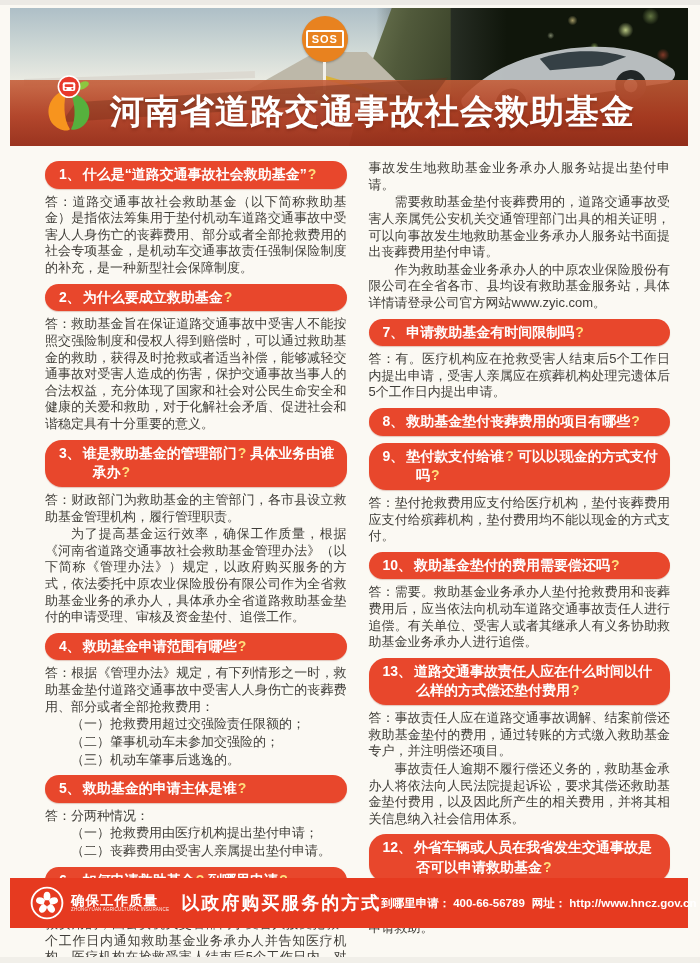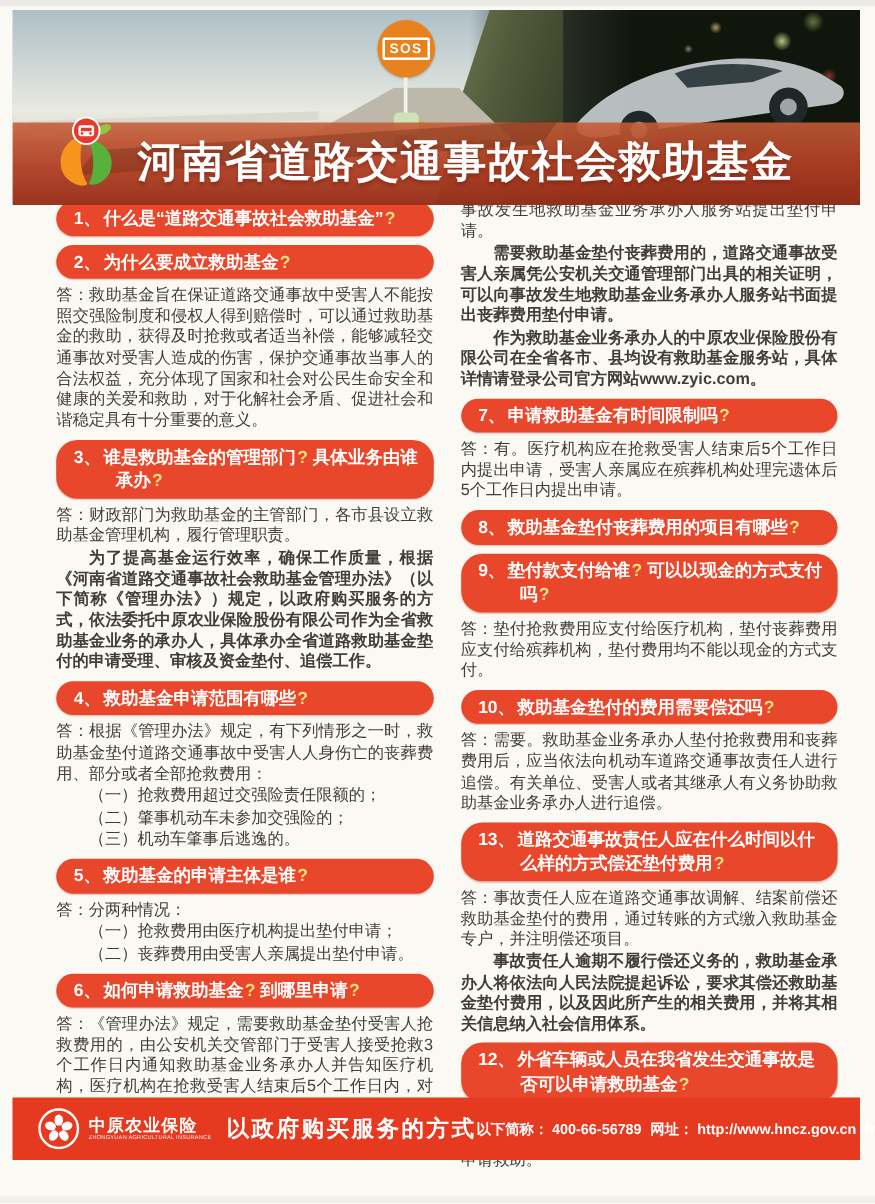--- a/index.html
+++ b/index.html
@@ -5,21 +5,21 @@
   html,body{margin:0;padding:0;background:#ffffff;}
   .poster{
     position:relative;width:700px;height:963px;margin:0 auto;
     background:#fbf9f3;overflow:hidden;
     font-family:"Liberation Sans","DejaVu Sans",sans-serif;
   }
   .edge-top{position:absolute;top:0;left:0;right:0;height:5px;background:#eceae5;}
   .edge-bottom{position:absolute;bottom:0;left:0;right:0;height:6px;background:#f1efe9;}
 
   
-  .banner{position:absolute;top:8px;left:10px;right:12px;height:156px;overflow:hidden;background:#c9d3d6;}
+  .banner{position:absolute;top:8px;left:10px;right:12px;height:138px;overflow:hidden;background:#c9d3d6;}
   .sky{position:absolute;inset:0;width:64%;
     background:linear-gradient(180deg,#aebfc7 0%,#cdd7d5 28%,#e9eae2 52%,#ddd2bf 70%,#c8a88c 100%);}
   .night{position:absolute;top:0;right:0;width:46%;height:100%;
     background:
       radial-gradient(circle 11px at 80% 16%, rgba(226,242,160,.8), rgba(226,242,160,0) 70%),
       radial-gradient(circle 7px at 63% 9%,  rgba(242,224,150,.65), rgba(242,224,150,0) 70%),
       radial-gradient(circle 9px at 92% 34%, rgba(205,80,60,.6),  rgba(205,80,60,0) 70%),
       radial-gradient(circle 6px at 70% 28%, rgba(195,232,120,.5), rgba(195,232,120,0) 70%),
       radial-gradient(circle 12px at 88% 6%, rgba(182,212,122,.5), rgba(182,212,122,0) 70%),
       radial-gradient(circle 5px at 56% 20%, rgba(232,242,200,.5), rgba(232,242,200,0) 70%),
@@ -53,21 +53,21 @@
   .col{flex:1;min-width:0;}
   .section{margin-bottom:7px;}
   .pill{background:#e8472c;border-radius:17px;color:#fff;font-weight:bold;font-size:14px;
     padding:4px 12px 4px 14px;margin:1px 0 5px 0;line-height:1.4;box-shadow:0 1px 1px rgba(150,40,20,.25);}
   .pill-inner{display:block;padding-left:2.4em;text-indent:-2.4em;}
   .q-num{margin-right:2px;}
   .qm{color:#ffdf7e;margin-left:1px;}
   .para{margin:0 0 1px 0;font-size:13px;line-height:1.28;color:#403e39;text-align:justify;}
   .para.ans{}
   .para.cont{}
-  .para.ind{text-indent:2em;font-weight:bold;}
+  .para.ind{text-indent:2em;}
   .para.list{padding-left:2em;}
 
   
   .footer{position:absolute;left:10px;right:12px;top:878px;height:50px;background:#e63a20;
     display:flex;align-items:center;padding:0 20px;color:#fff;box-sizing:border-box;}
   .f-logo{width:34px;height:34px;flex:none;}
   .f-brand{margin-left:7px;flex:none;line-height:1.05;}
   .f-brand-cn{font-size:13.5px;font-weight:bold;letter-spacing:1px;}
   .f-brand-en{font-size:4.5px;letter-spacing:.2px;opacity:.9;}
   .f-center{margin-left:12px;font-size:18px;font-weight:bold;letter-spacing:2px;flex:none;}
@@ -125,20 +125,21 @@
       <div class="banner-title">河南省道路交通事故社会救助基金</div>
     </div>
   </div>
 
   <div class="content">
     <div class="col">
         <div class="section">
           <div class="pill">
             <div class="pill-inner"><span class="q-num">1、</span>什么是“道路交通事故社会救助基金”<span class="qm">?</span></div>
           </div>
+          <p class="para ans">答：道路交通事故社会救助基金（以下简称救助基金）是指依法筹集用于垫付机动车道路交通事故中受害人人身伤亡的丧葬费用、部分或者全部抢救费用的社会专项基金，是机动车交通事故责任强制保险制度的补充，是一种新型社会保障制度。</p>
         </div>
         <div class="section">
           <div class="pill">
             <div class="pill-inner"><span class="q-num">2、</span>为什么要成立救助基金<span class="qm">?</span></div>
           </div>
           <p class="para ans">答：救助基金旨在保证道路交通事故中受害人不能按照交强险制度和侵权人得到赔偿时，可以通过救助基金的救助，获得及时抢救或者适当补偿，能够减轻交通事故对受害人造成的伤害，保护交通事故当事人的合法权益，充分体现了国家和社会对公民生命安全和健康的关爱和救助，对于化解社会矛盾、促进社会和谐稳定具有十分重要的意义。</p>
         </div>
         <div class="section">
           <div class="pill">
             <div class="pill-inner"><span class="q-num">3、</span>谁是救助基金的管理部门<span class="qm">?</span> 具体业务由谁承办<span class="qm">?</span></div>
@@ -221,23 +222,23 @@
       <g fill="#ffffff">
         <ellipse cx="18" cy="10.8" rx="3.6" ry="4.8"></ellipse>
         <ellipse cx="24.9" cy="15.7" rx="3.6" ry="4.8" transform="rotate(72 24.9 15.7)"></ellipse>
         <ellipse cx="22.3" cy="23.8" rx="3.6" ry="4.8" transform="rotate(144 22.3 23.8)"></ellipse>
         <ellipse cx="13.7" cy="23.8" rx="3.6" ry="4.8" transform="rotate(216 13.7 23.8)"></ellipse>
         <ellipse cx="11.1" cy="15.7" rx="3.6" ry="4.8" transform="rotate(288 11.1 15.7)"></ellipse>
       </g>
       <circle cx="18" cy="18" r="2.8" fill="#e63a20"></circle>
     </svg>
     <div class="f-brand">
-      <div class="f-brand-cn">中原农业保险</div>
+      <div class="f-brand-cn">确保工作质量</div>
       <div class="f-brand-en">ZHONGYUAN AGRICULTURAL INSURANCE</div>
     </div>
     <div class="f-center">以政府购买服务的方式</div>
     <div class="f-contact">
-      <span>以下简称：</span><span class="gap">400-66-56789</span><span>网址：</span><span class="gap">http://www.hncz.gov.cn</span><span>http://www.zyic.com</span>
+      <span>到哪里申请：</span><span class="gap">400-66-56789</span><span>网址：</span><span class="gap">http://www.hncz.gov.cn</span><span>http://www.zyic.com</span>
     </div>
   </div>
 
   <div class="edge-bottom"></div>
 </div>
 
 </body></html>

